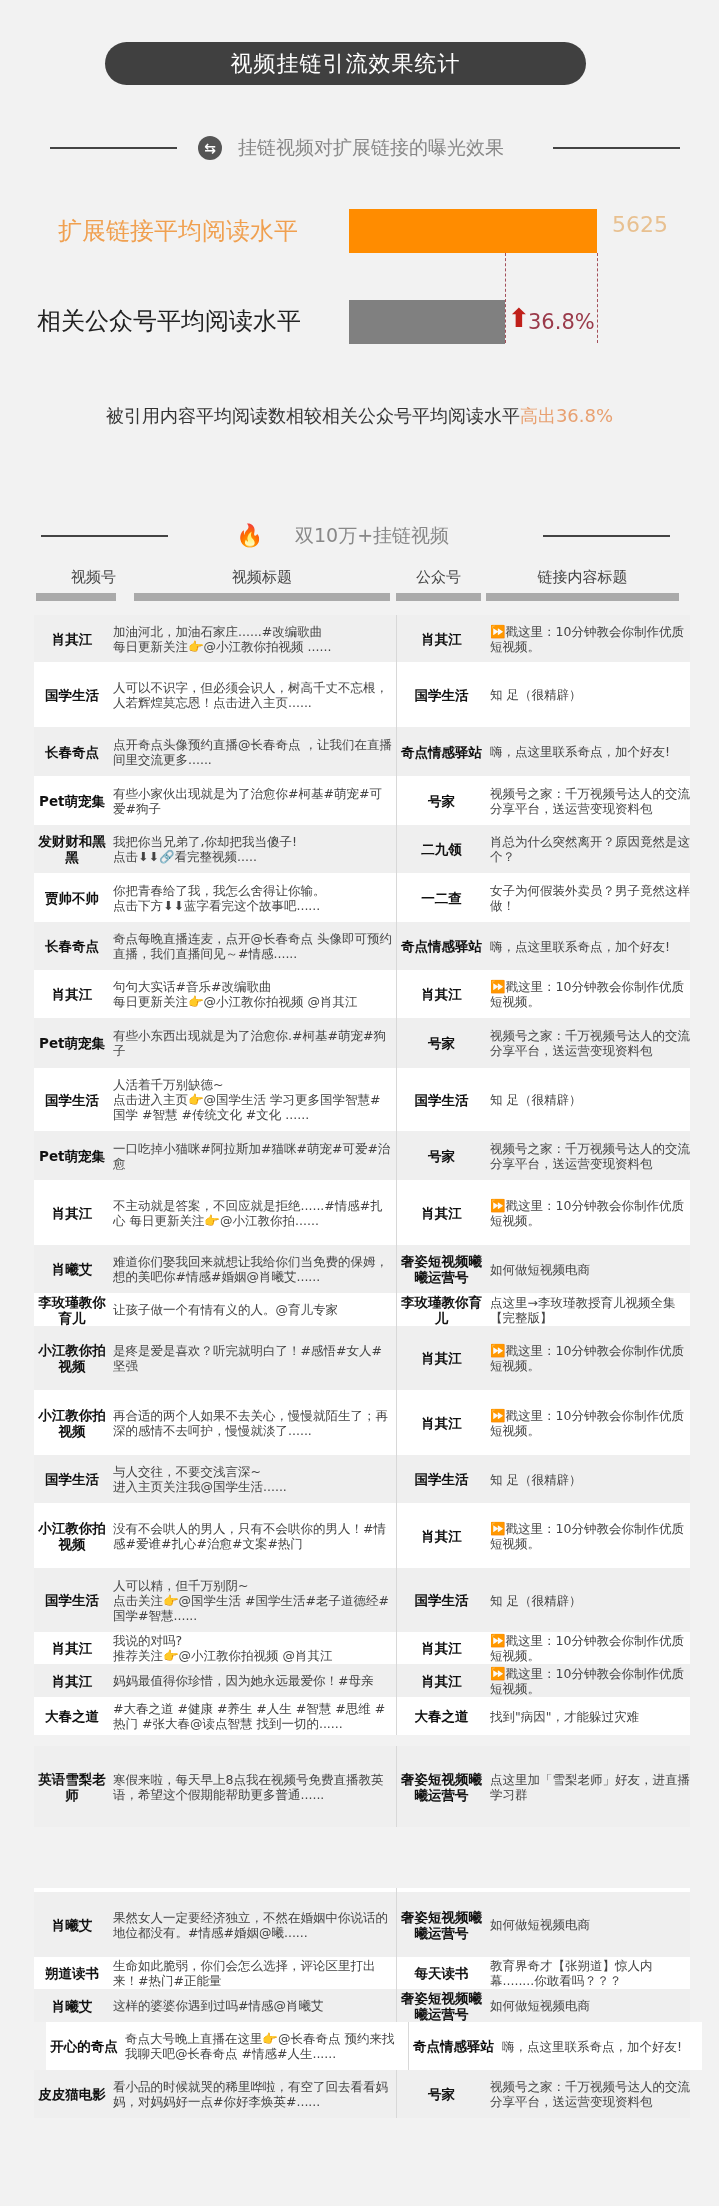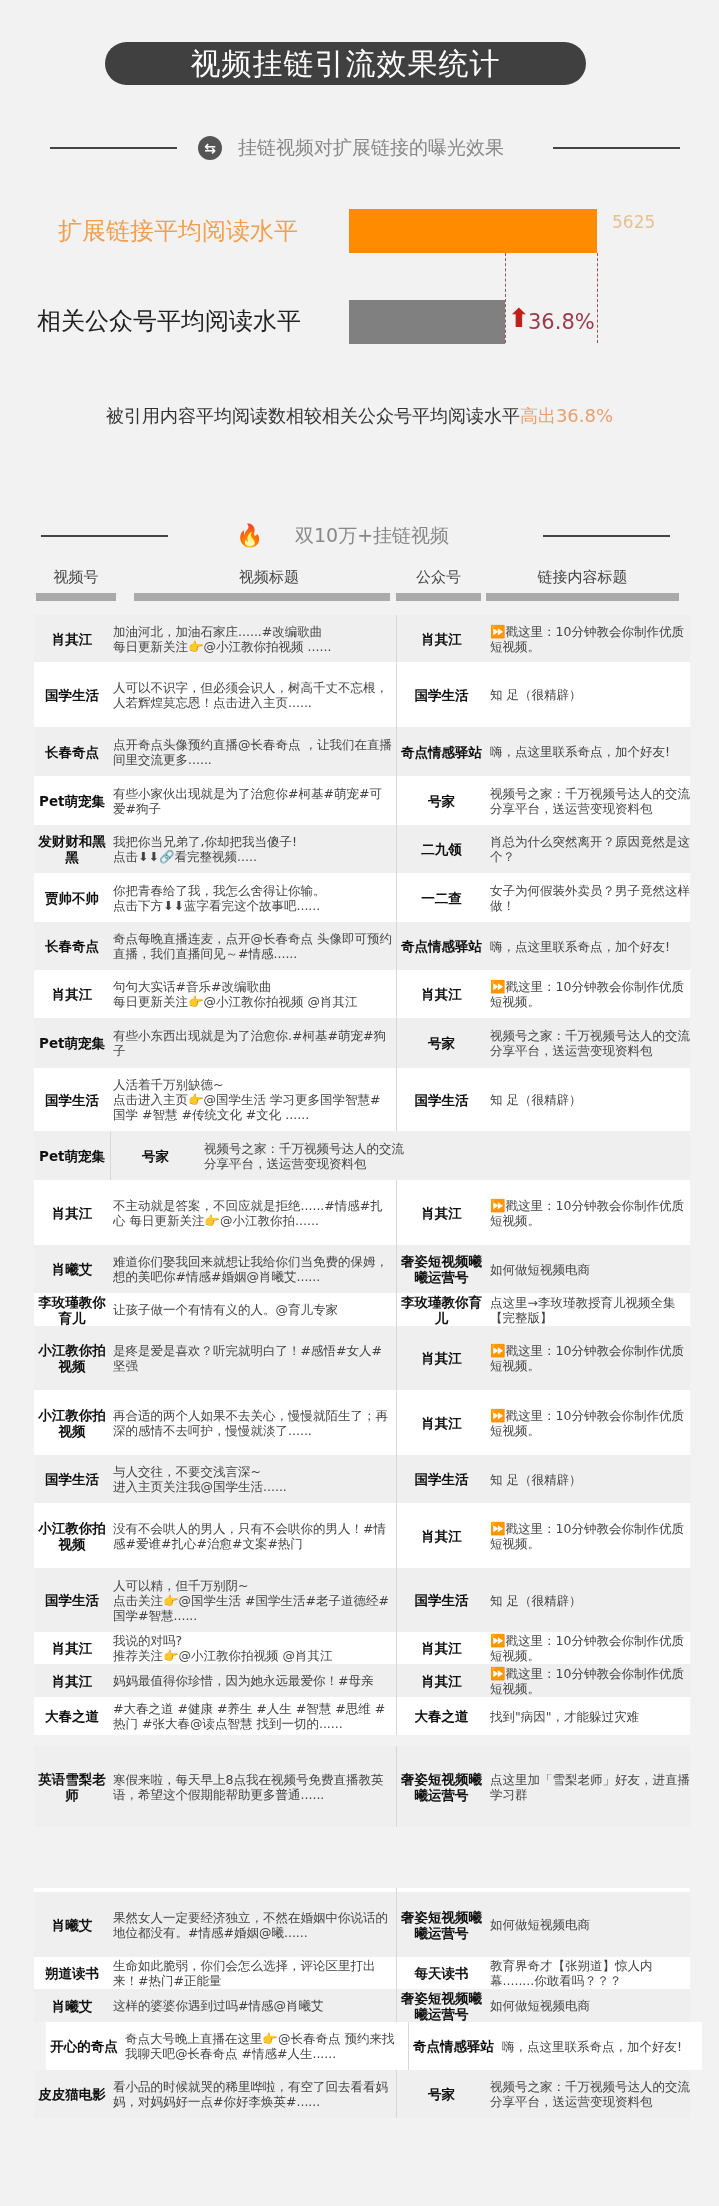--- a/index.html
+++ b/index.html
@@ -2,35 +2,35 @@
 <html><head>
 <meta charset="utf-8">
 <style>
   * { box-sizing: border-box; margin: 0; padding: 0; }
   html, body { width: 719px; height: 2206px; background: #f2f2f2; overflow: hidden; }
   body { font-family: "DejaVu Sans", "Liberation Sans", sans-serif; color: #222; position: relative; }
 
   .title-pill {
     position: absolute; left: 105px; top: 42px; width: 481px; height: 43px;
     background: #404040; border-radius: 22px; color: #fff;
-    font-size: 30px; text-align: center; line-height: 43px; letter-spacing: 1px;
+    font-size: 22px; text-align: center; line-height: 43px; letter-spacing: 1px;
   }
 
   .section-head { position: absolute; left: 0; width: 719px; height: 30px; }
   .section-head .line { position: absolute; top: 14px; height: 2px; background: #444; }
   .section-head .icon-circle {
     position: absolute; top: 3px; width: 24px; height: 24px; border-radius: 50%;
     background: #555; color: #fff; font-size: 14px; line-height: 24px; text-align: center; font-weight: bold;
   }
   .section-head .label { position: absolute; top: 2px; font-size: 19px; color: #888; white-space: nowrap; }
 
   .chart-label { position: absolute; font-size: 24px; white-space: nowrap; }
   .bar { position: absolute; height: 44px; }
   .dash { position: absolute; width: 0; border-left: 1.5px dashed #a4505a; }
-  .chart-val { position: absolute; font-size: 17px; white-space: nowrap; }
+  .chart-val { position: absolute; font-size: 22px; white-space: nowrap; }
   .arrow-up { position: absolute; color: #c0201a; font-size: 26px; font-weight: bold; }
 
   .summary { position: absolute; left: 0; width: 719px; top: 404px; text-align: center; font-size: 18px; color: #333; }
   .summary .hl { color: #e8a070; }
 
   .col-head { position: absolute; top: 568px; font-size: 15px; color: #444; text-align: center; }
   .col-bar { position: absolute; top: 593px; height: 8px; background: #aaaaaa; }
 
   .table { position: absolute; left: 34px; top: 615px; width: 656px; }
   .row { position: absolute; left: 0; width: 656px; display: flex; align-items: center; }
@@ -71,23 +71,23 @@
   <span>被引用内容平均阅读数相较相关公众号平均阅读水平</span><span class="hl">高出36.8%</span>
 </div>
 
 <div class="section-head" style="top:521px;">
   <div class="line" style="left:41px;width:127px;"></div>
   <div style="position:absolute;left:236px;top:2px;font-size:22px;color:#111;">🔥</div>
   <div class="label" style="left:295px;">双10万+挂链视频</div>
   <div class="line" style="left:543px;width:127px;"></div>
 </div>
 
-<div class="col-head" style="left:36px;width:80px;">视频号</div>
+<div class="col-head" style="left:36px;width:80px;text-align:right;">视频号</div>
 <div class="col-bar" style="left:36px;width:80px;"></div>
-<div class="col-head" style="left:141px;width:256px;">视频标题</div>
+<div class="col-head" style="left:134px;width:256px;">视频标题</div>
 <div class="col-bar" style="left:134px;width:256px;"></div>
 <div class="col-head" style="left:396px;width:85px;">公众号</div>
 <div class="col-bar" style="left:396px;width:85px;"></div>
 <div class="col-head" style="left:486px;width:193px;">链接内容标题</div>
 <div class="col-bar" style="left:486px;width:193px;"></div>
 
 <div class="table" id="table">
     <div class="row gray" style="top: 0px; height: 47px;">
       <div class="cell-acct">肖其江</div>
       <div class="cell-title">加油河北，加油石家庄......#改编歌曲
@@ -148,20 +148,21 @@
     </div>
     <div class="row white" style="top: 453px; height: 63px;">
       <div class="cell-acct">国学生活</div>
       <div class="cell-title">人活着千万别缺德~
 点击进入主页👉@国学生活 学习更多国学智慧#国学 #智慧 #传统文化 #文化 ......</div>
       <div class="cell-gzh">国学生活</div>
       <div class="cell-link">知 足（很精辟）</div>
     </div>
     <div class="row gray" style="top: 516px; height: 49px;">
       <div class="cell-acct">Pet萌宠集</div>
+      <div class="cell-title">一口吃掉小猫咪#阿拉斯加#猫咪#萌宠#可爱#治愈</div>
       <div class="cell-gzh">号家</div>
       <div class="cell-link">视频号之家：千万视频号达人的交流分享平台，送运营变现资料包</div>
     </div>
     <div class="row white" style="top: 565px; height: 65px;">
       <div class="cell-acct">肖其江</div>
       <div class="cell-title">不主动就是答案，不回应就是拒绝......#情感#扎心 每日更新关注👉@小江教你拍......</div>
       <div class="cell-gzh">肖其江</div>
       <div class="cell-link">⏩戳这里：10分钟教会你制作优质短视频。</div>
     </div>
     <div class="row gray" style="top: 630px; height: 48px;">

